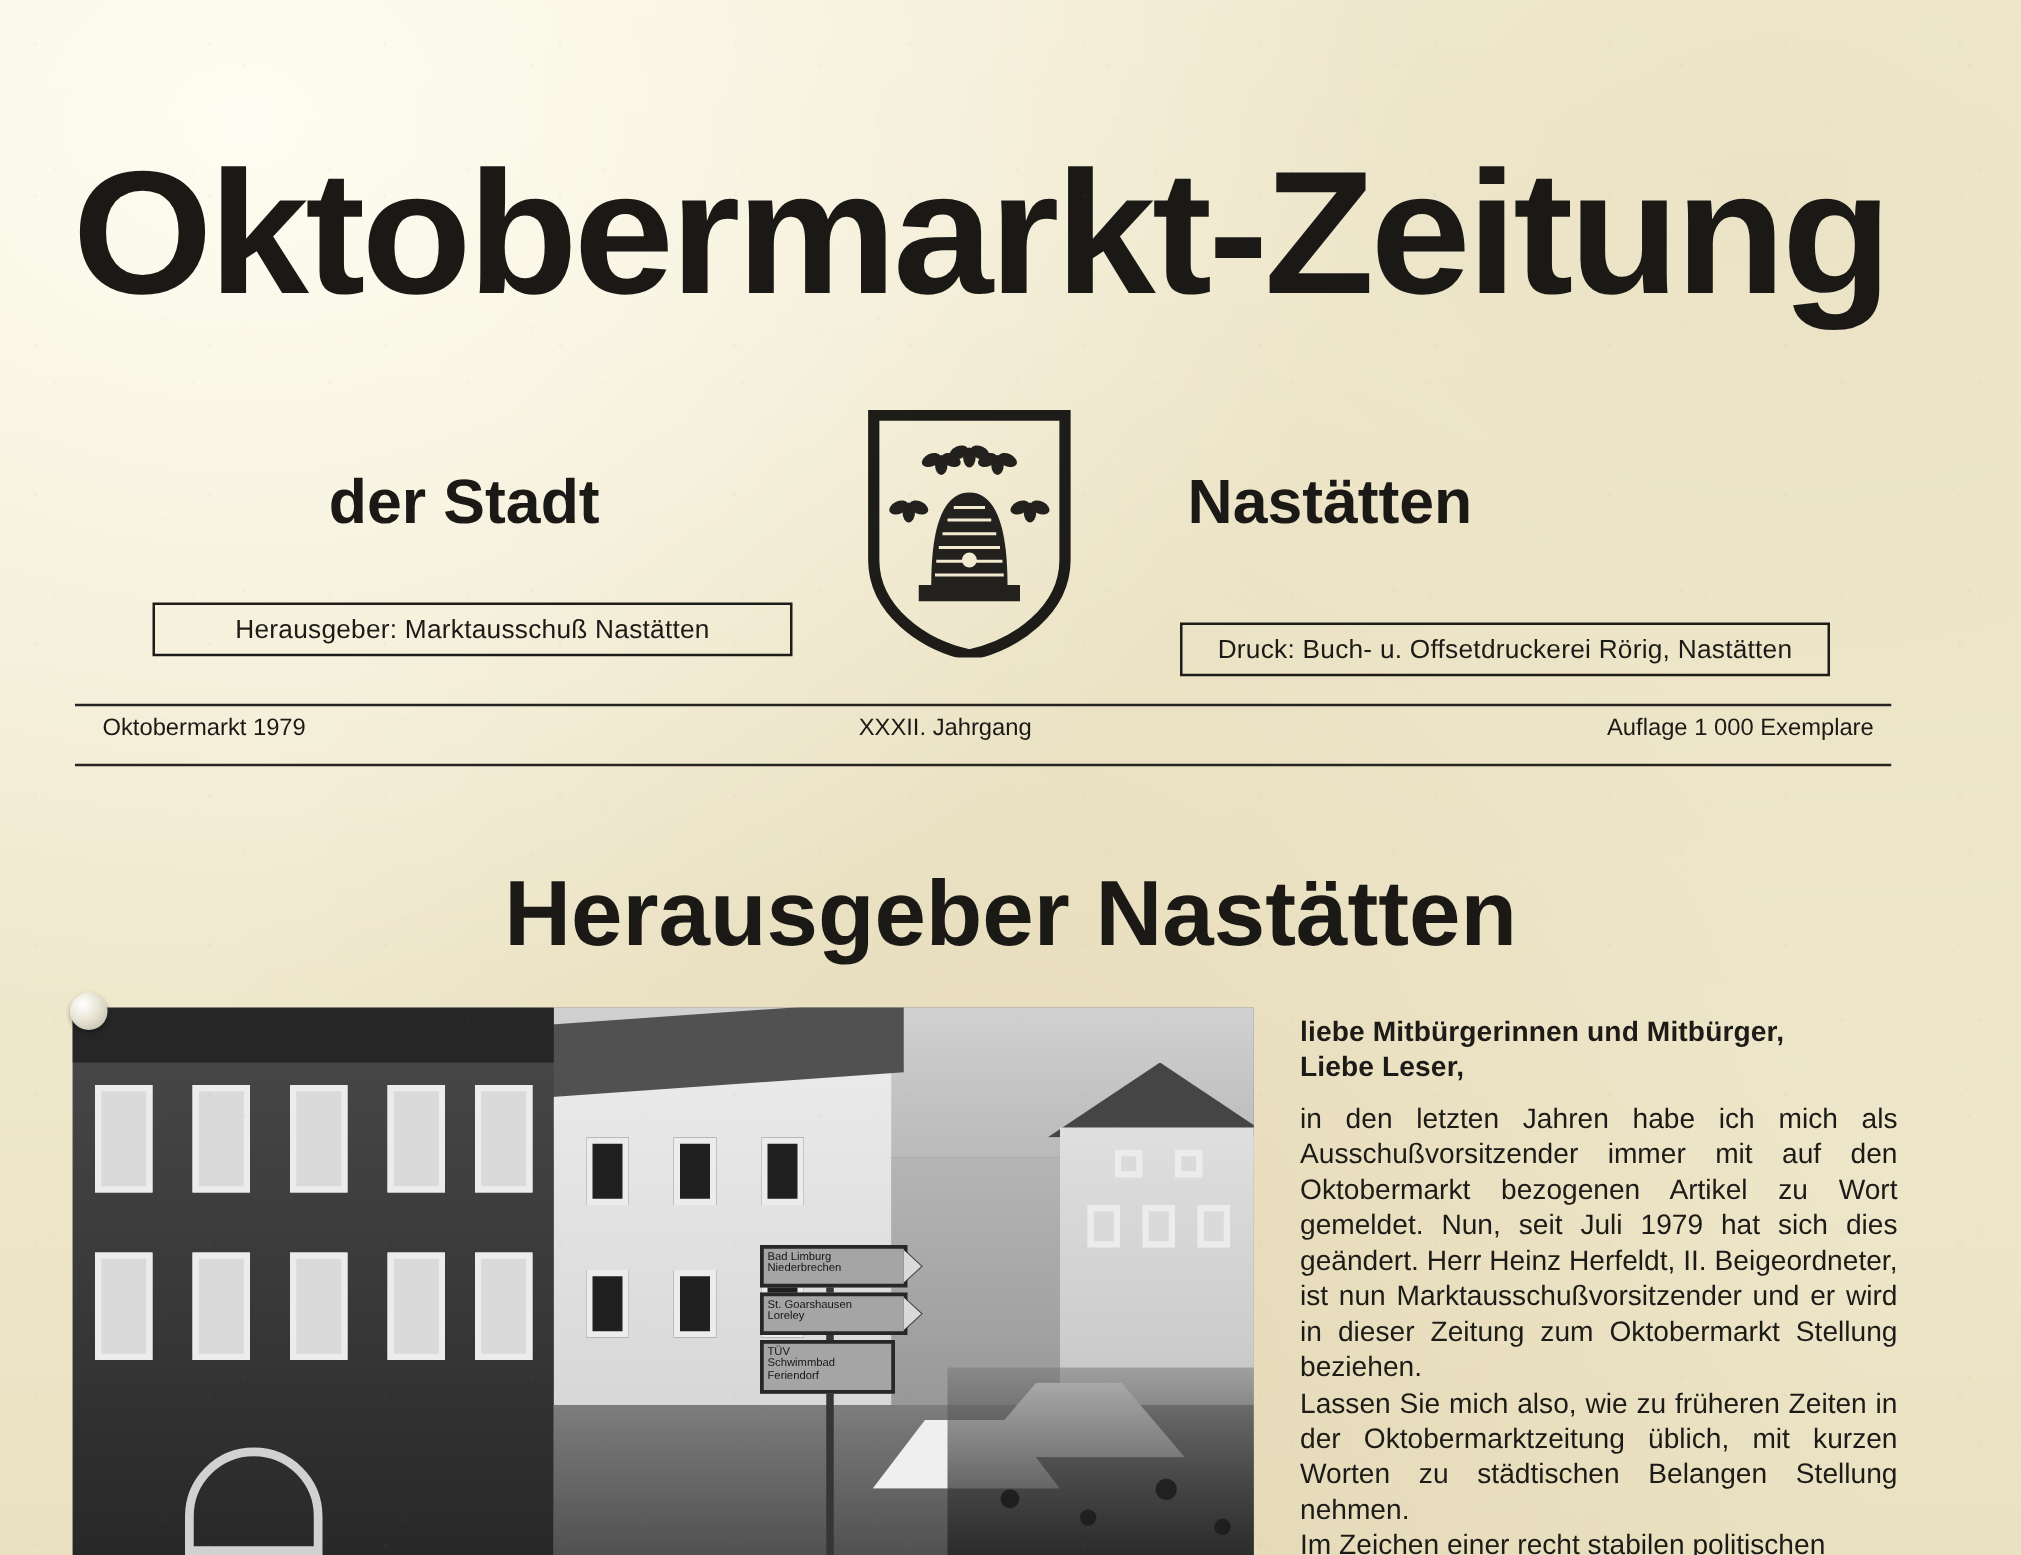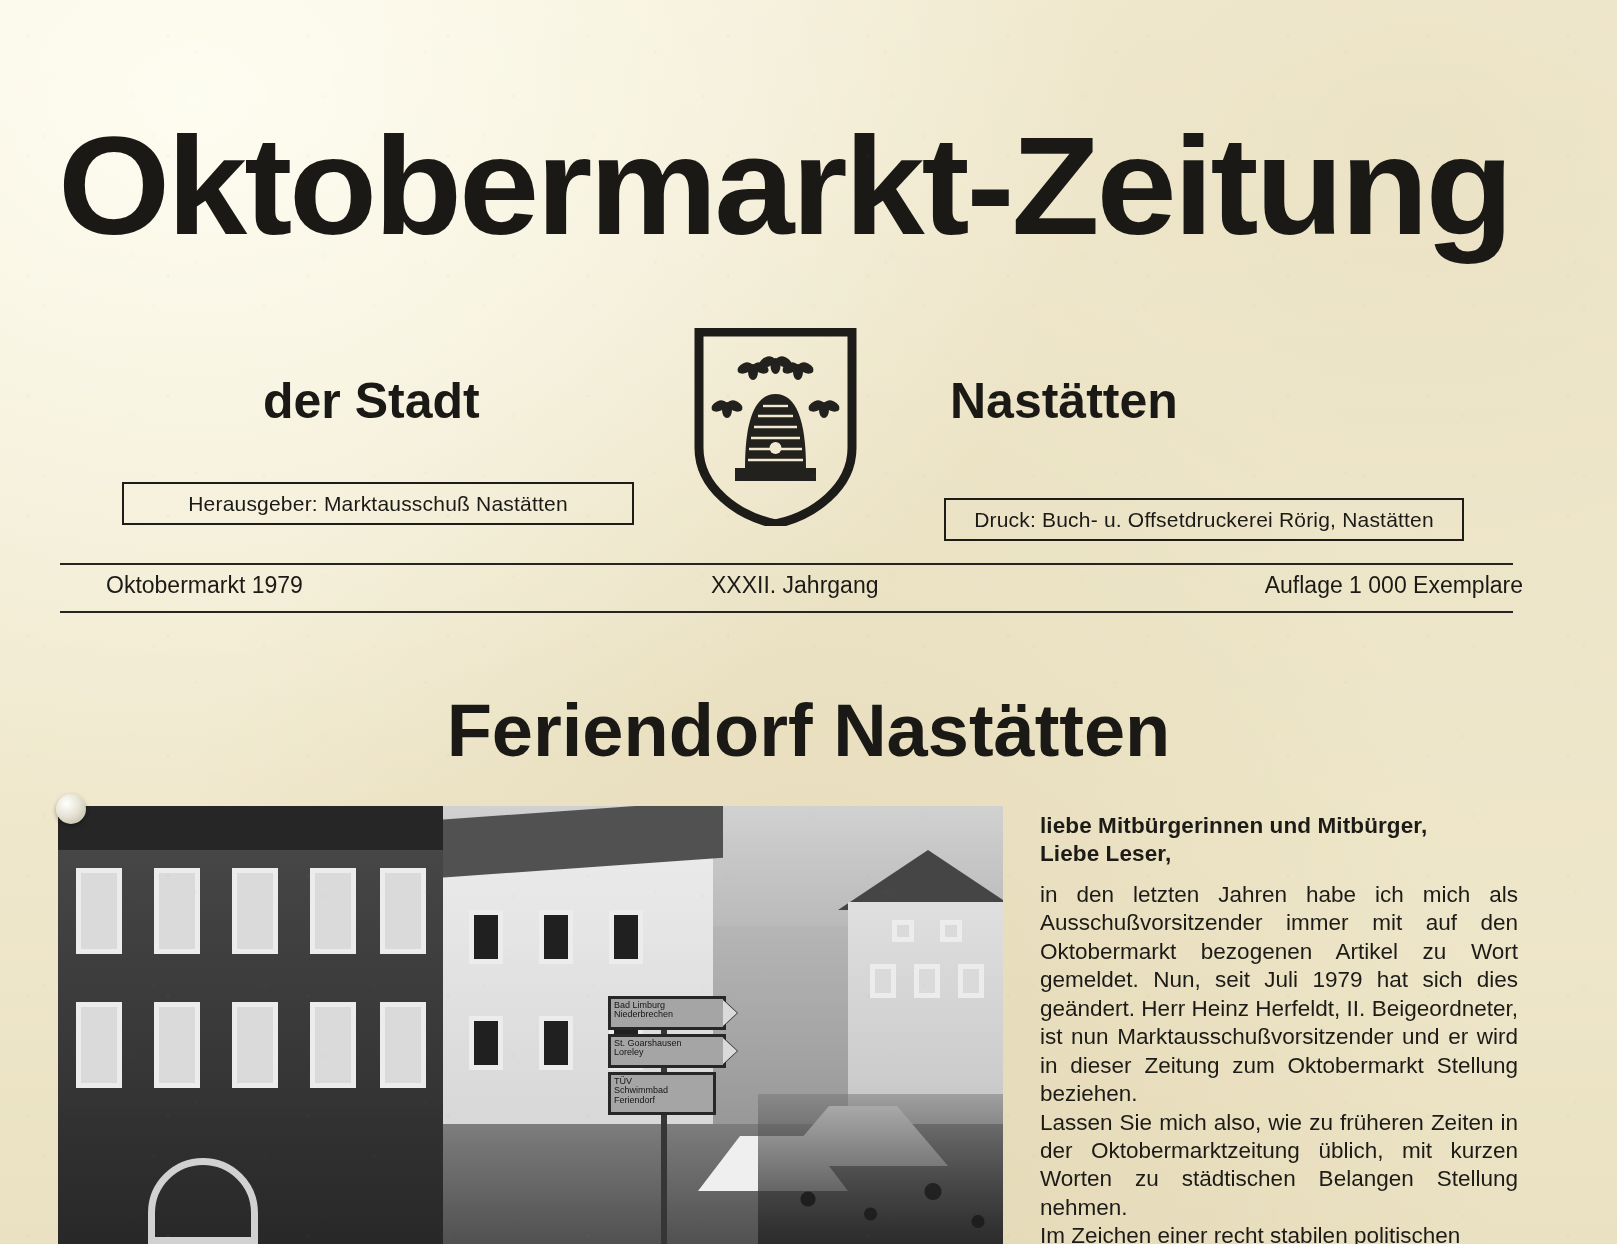--- a/index.html
+++ b/index.html
@@ -124,25 +124,25 @@
     left: 60px;
     width: 1453px;
     height: 2px;
     background: #262420;
   }
   .rule-top { top: 563px; }
   .rule-bot { top: 611px; }
 
   .meta-row {
     position: absolute;
-    left: 78px;
+    left: 54px;
     top: 572px;
     width: 1453px;
     height: 34px;
-    font-size: 23px;
+    font-size: 19px;
   }
   .meta-left { position:absolute; left: 28px; top: 0; }
   .meta-center { position:absolute; left: 633px; top: 0; }
   .meta-right { position:absolute; right: 8px; top: 0; }
 
   
   .headline {
     position: absolute;
     left: 0;
     top: 688px;
@@ -342,21 +342,21 @@
   </div>
 
   <div class="rule rule-top"></div>
   <div class="meta-row">
     <span class="meta-left">Oktobermarkt 1979</span>
     <span class="meta-center">XXXII. Jahrgang</span>
     <span class="meta-right">Auflage 1 000 Exemplare</span>
   </div>
   <div class="rule rule-bot"></div>
 
-  <div class="headline">Feriendorf Nastätten</div>
+  <div class="headline">Herausgeber Nastätten</div>
 
   <div class="photo">
     <div class="sky"></div>
     <div class="b-right2"></div>
     <div class="roof-gable"></div>
     <div class="b-right">
       <div class="win" style="left:22px; top:62px; width:26px; height:34px;"></div>
       <div class="win" style="left:66px; top:62px; width:26px; height:34px;"></div>
       <div class="win" style="left:110px; top:62px; width:26px; height:34px;"></div>
       <div class="win" style="left:44px; top:18px; width:22px; height:22px;"></div>

